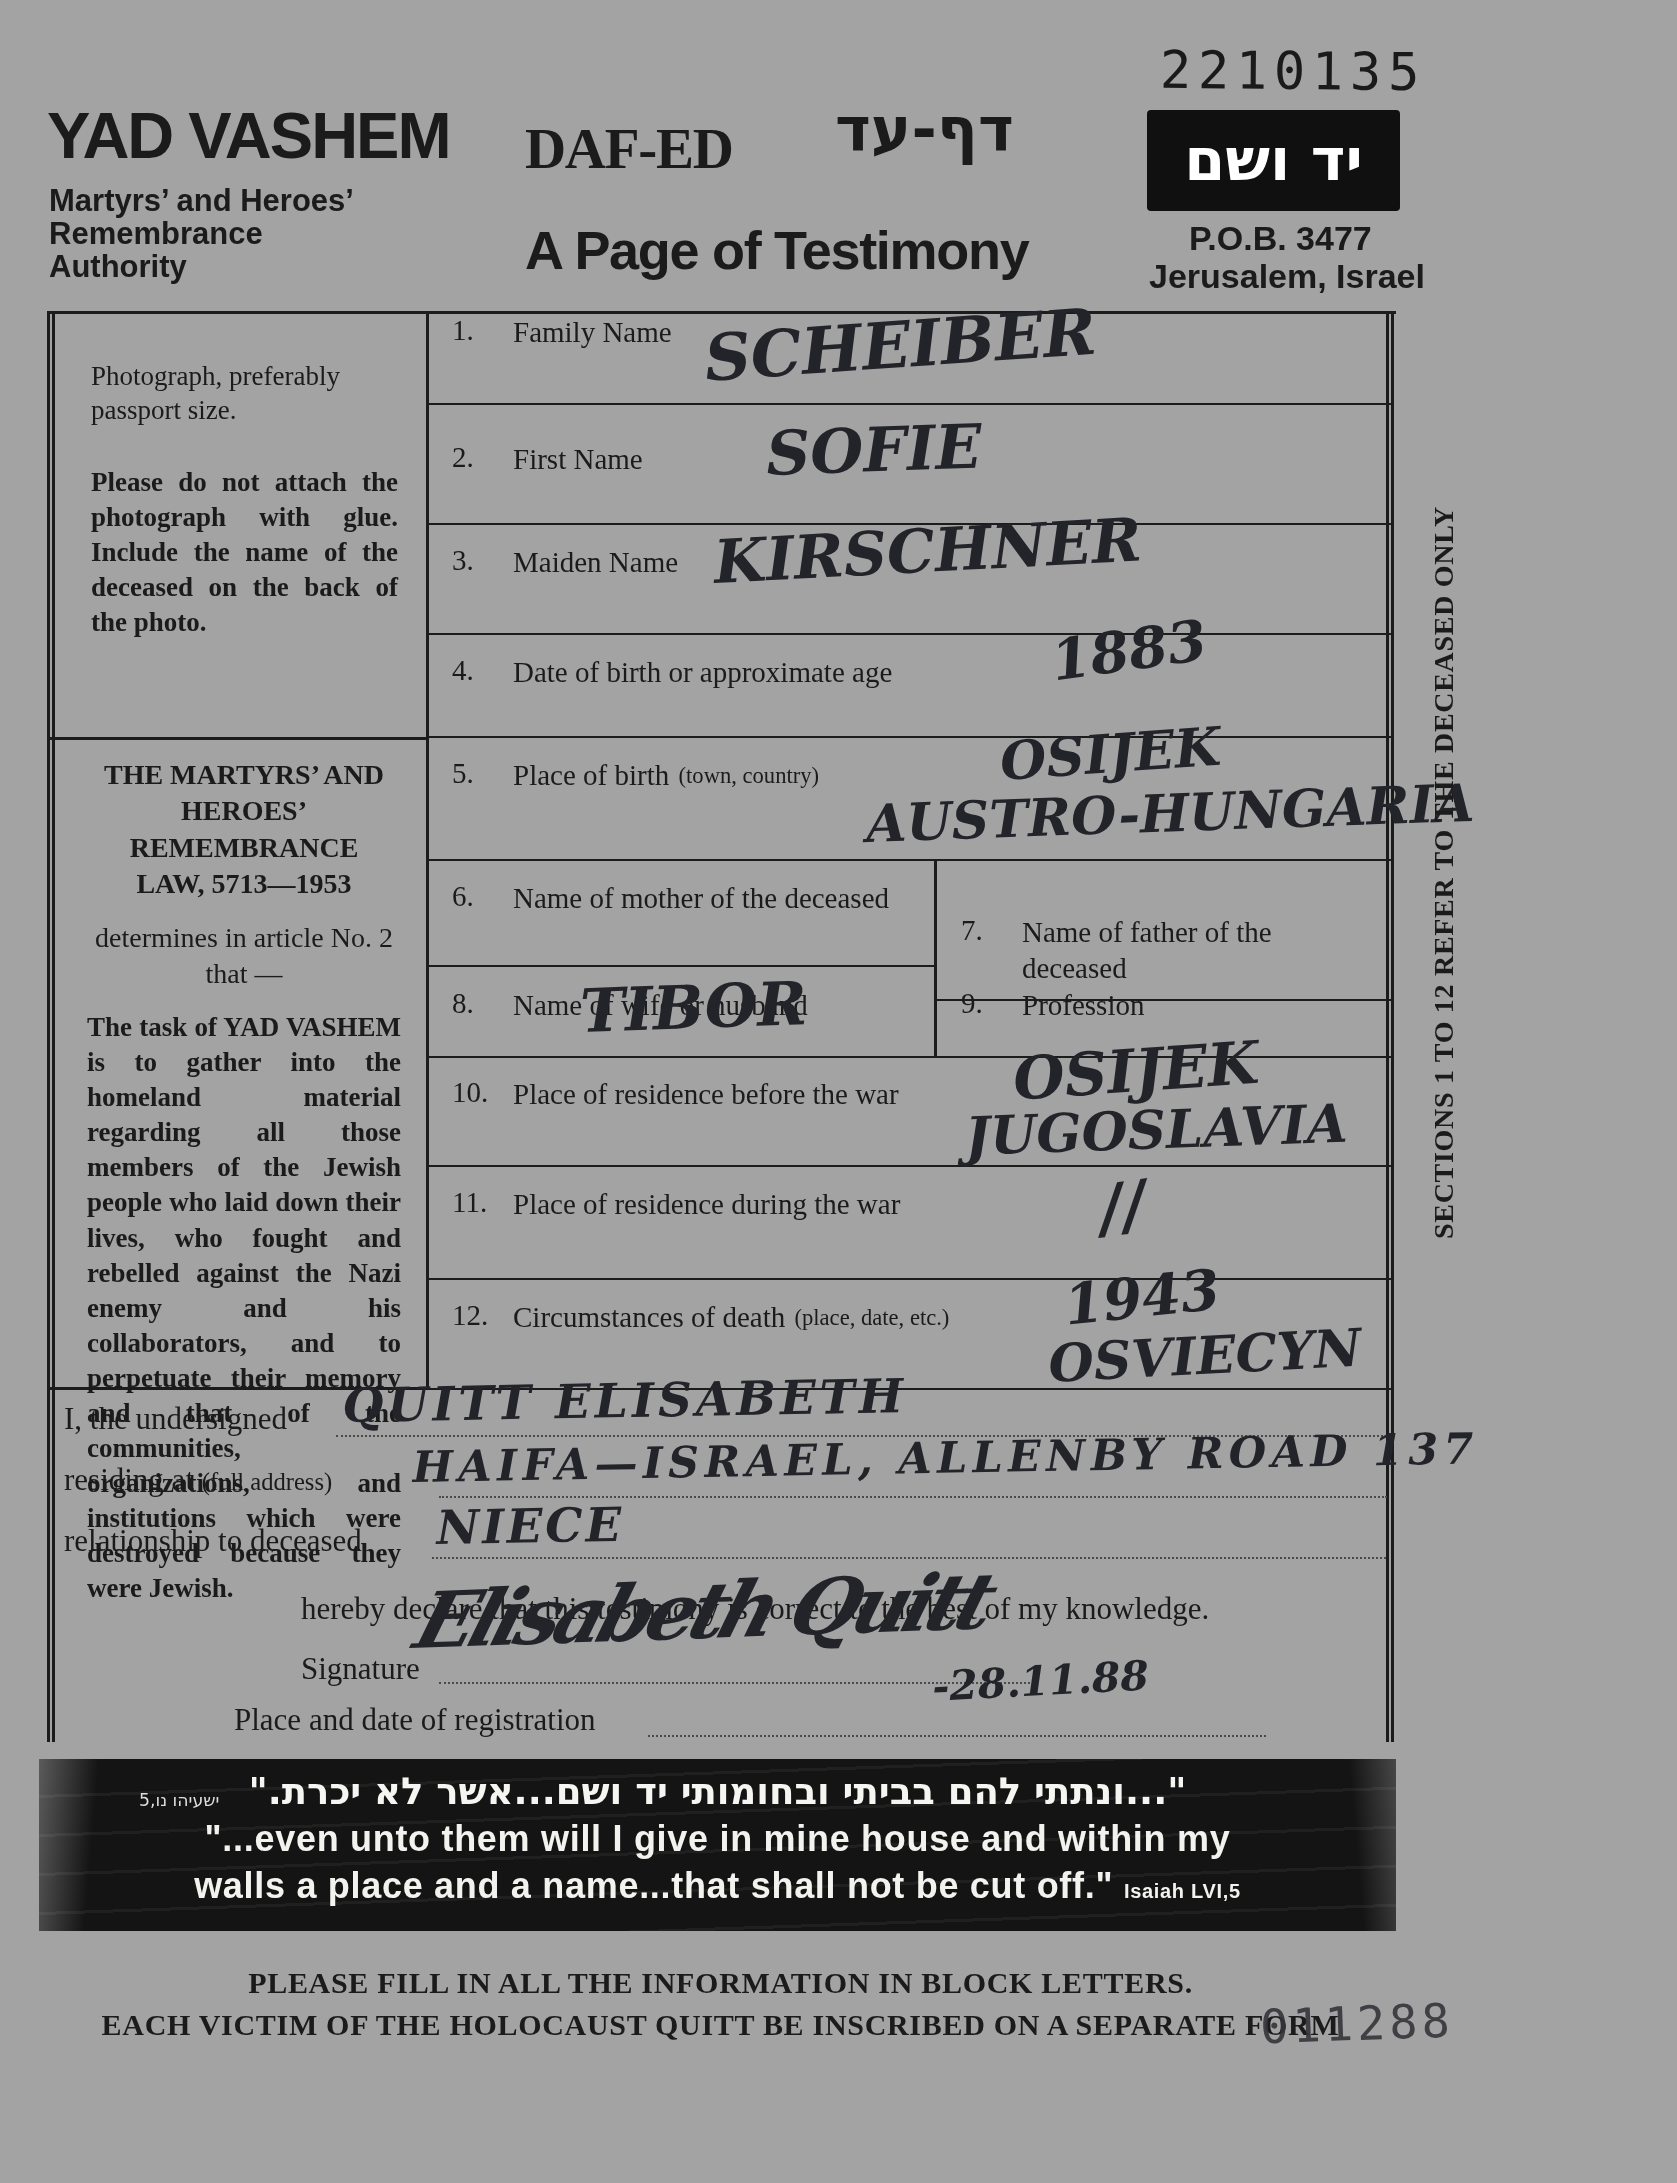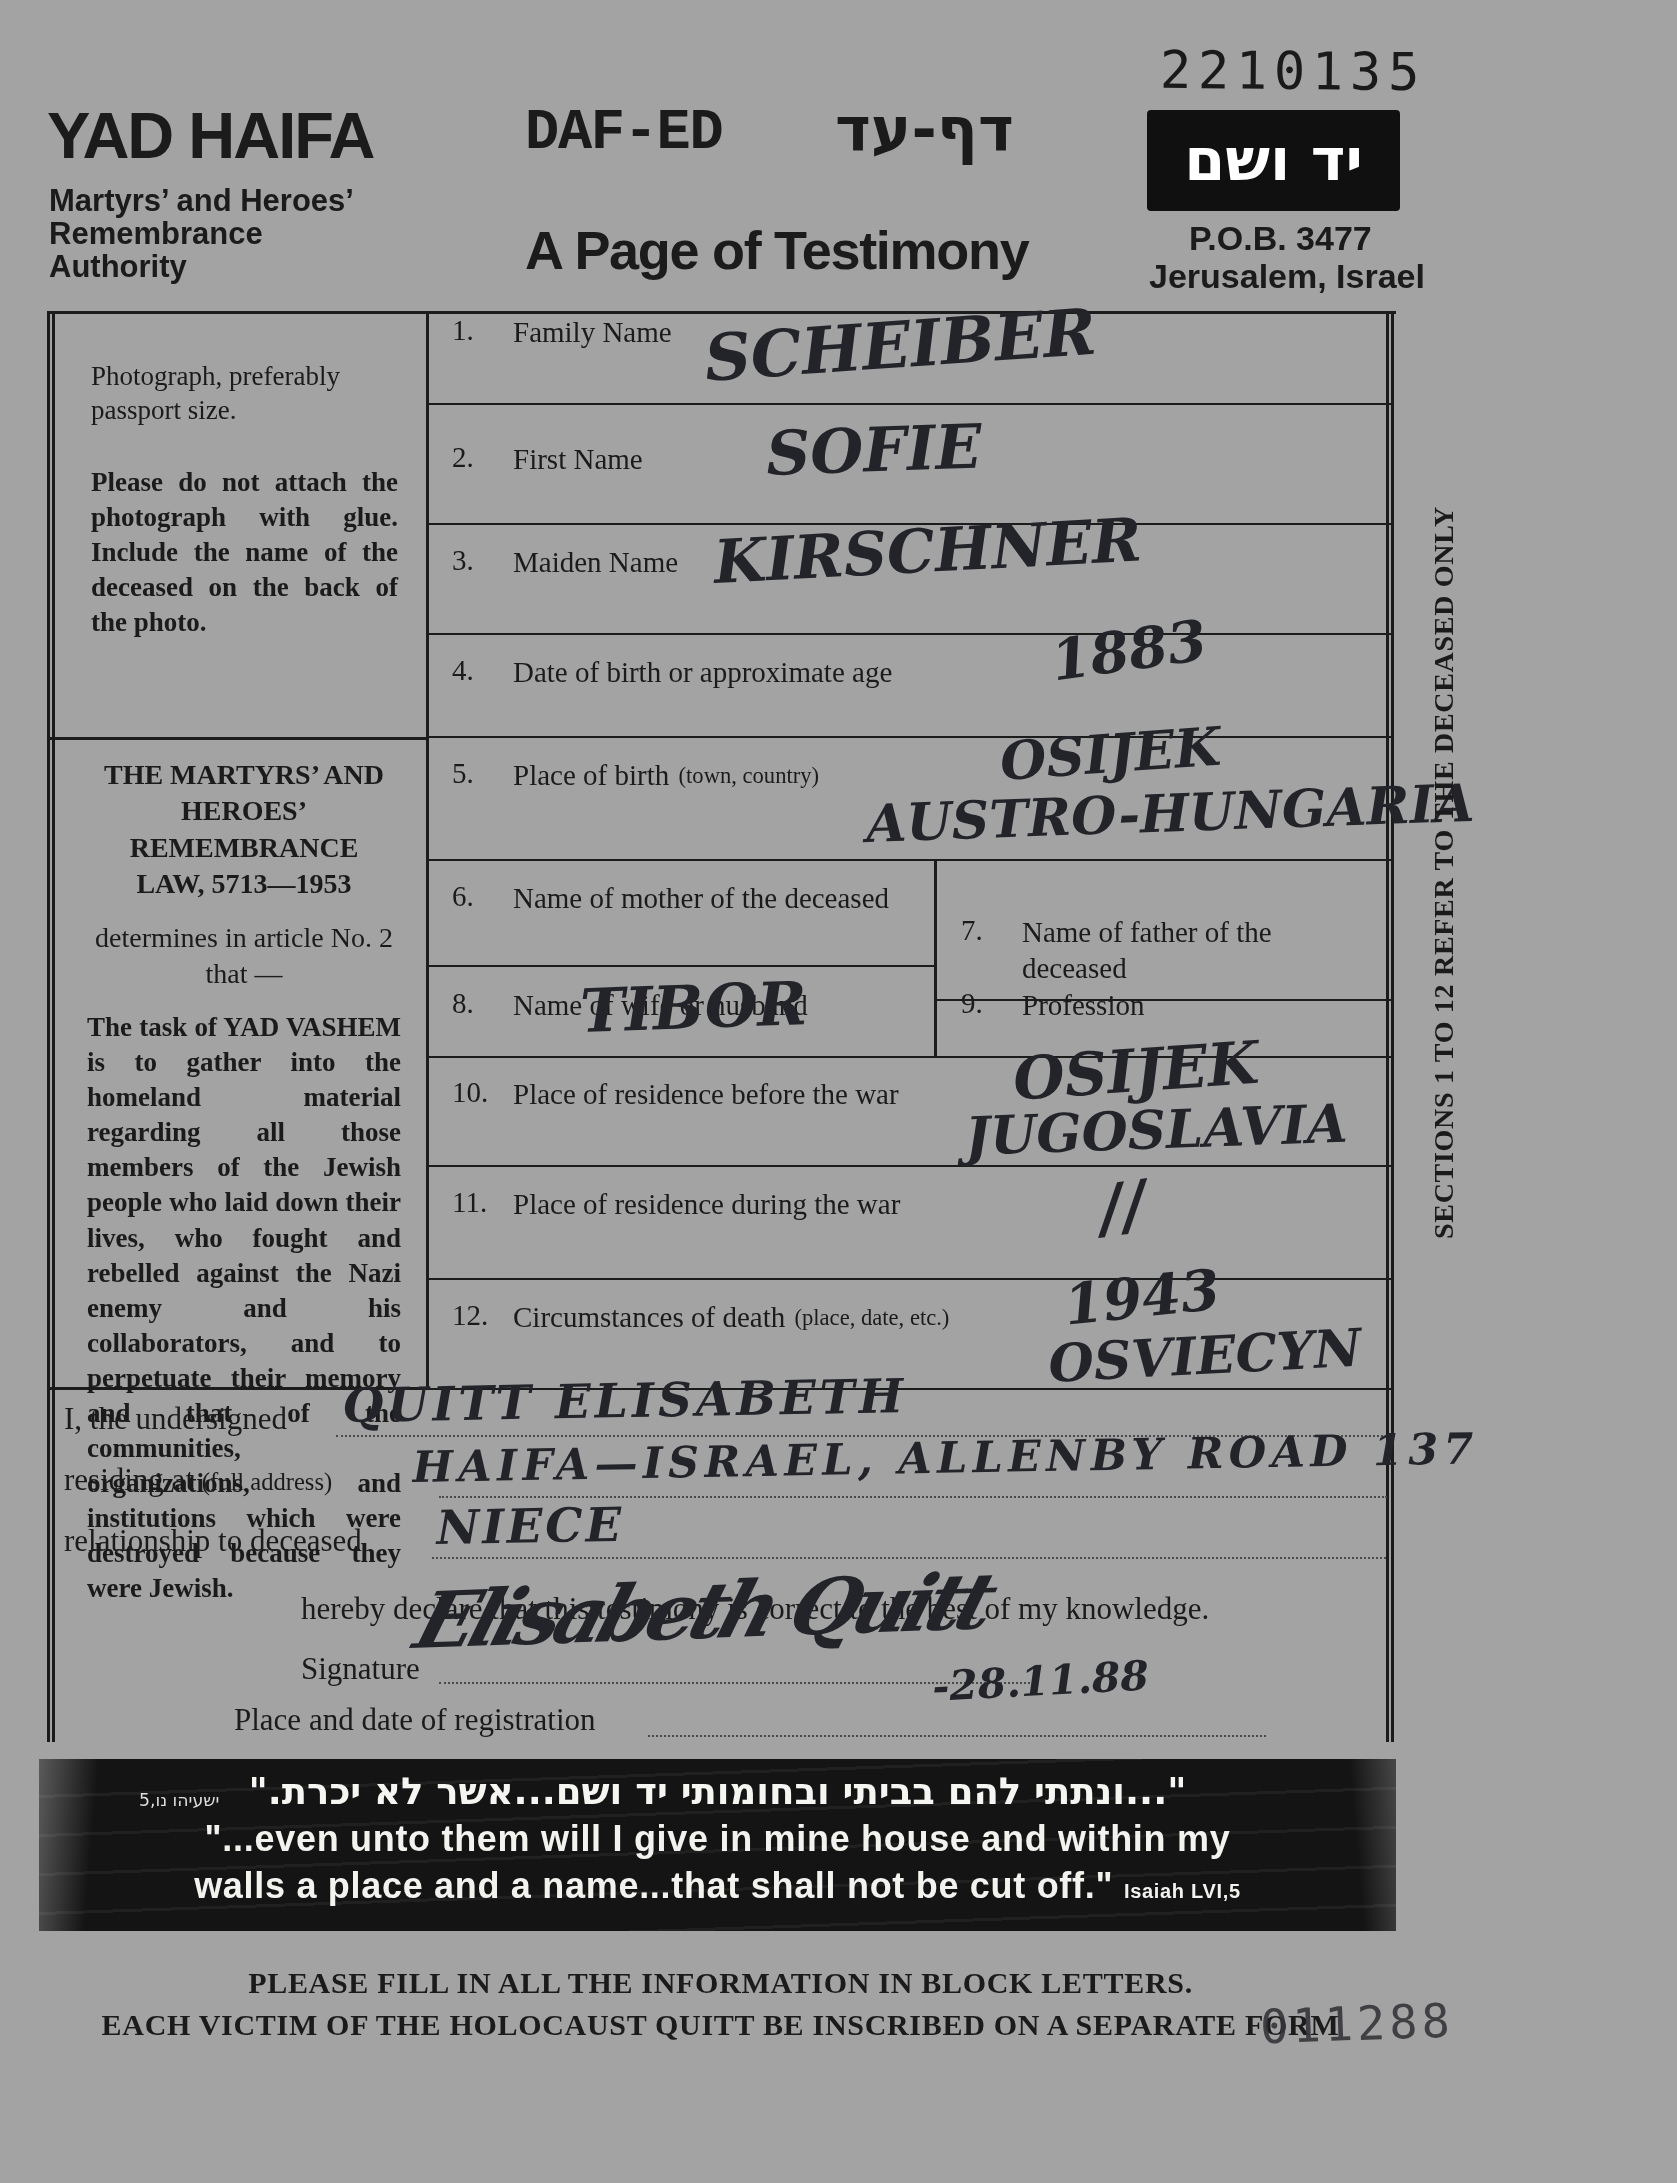--- a/index.html
+++ b/index.html
@@ -7,21 +7,21 @@
         font-family:"Liberation Serif",serif;color:#1b1b1b;}
   .abs{position:absolute;}
 
   
   .top-stamp{left:1160px;top:41px;font-family:"DejaVu Sans Mono",monospace;font-size:52px;
              letter-spacing:6.7px;color:#1a1a1a;transform:rotate(.5deg);}
   .org-name{left:47px;top:98px;font-family:"Liberation Sans",sans-serif;font-weight:bold;
             font-size:65px;letter-spacing:-2px;}
   .org-sub{left:49px;top:184px;font-family:"Liberation Sans",sans-serif;font-weight:bold;
            font-size:31px;line-height:1.07;}
-  .daf-ed{left:525px;top:101px;font-family:Liberation Mono, monospace;font-weight:bold;
+  .daf-ed{left:525px;top:116px;font-family:Liberation Serif, serif;font-weight:bold;
           font-size:57px;letter-spacing:-1.3px;}
   .heb-daf{left:835px;top:93px;font-family:"DejaVu Sans",sans-serif;font-weight:bold;
            font-size:61px;direction:rtl;}
   .page-title{left:525px;top:219px;font-family:"Liberation Sans",sans-serif;font-weight:bold;
               font-size:54px;letter-spacing:-1.3px;}
   .logo{left:1147px;top:110px;width:253px;height:101px;background:#101010;color:#fff;
         font-family:"DejaVu Sans",sans-serif;font-weight:bold;font-size:59px;text-align:center;
         line-height:100px;border-radius:4px;}
   .pob{left:1189px;top:219px;font-family:"Liberation Sans",sans-serif;font-weight:bold;font-size:34px;}
   .city{left:1149px;top:257px;font-family:"Liberation Sans",sans-serif;font-weight:bold;font-size:34px;}
@@ -113,21 +113,21 @@
   .footer2{left:47px;top:2008px;width:1347px;text-align:center;font-weight:bold;font-size:30px;letter-spacing:0.7px;}
   .bottom-stamp{left:1260px;top:1996px;font-family:"DejaVu Sans Mono",monospace;font-size:47px;
                 letter-spacing:4px;color:#35353a;transform:rotate(-2deg);opacity:.9;}
 </style>
 </head>
 <body>
 
 <div class="page">
 
   <div class="abs top-stamp">2210135</div>
-  <div class="abs org-name">YAD HAIFA</div>
+  <div class="abs org-name">YAD VASHEM</div>
   <div class="abs org-sub">
     <div>Martyrs’ and Heroes’</div>
     <div>Remembrance</div>
     <div>Authority</div>
   </div>
   <div class="abs daf-ed">DAF-ED</div>
   <div class="abs heb-daf" dir="rtl">דף-עד</div>
   <div class="abs page-title">A Page of Testimony</div>
   <div class="abs logo">יד ושם</div>
   <div class="abs pob">P.O.B. 3477</div>

